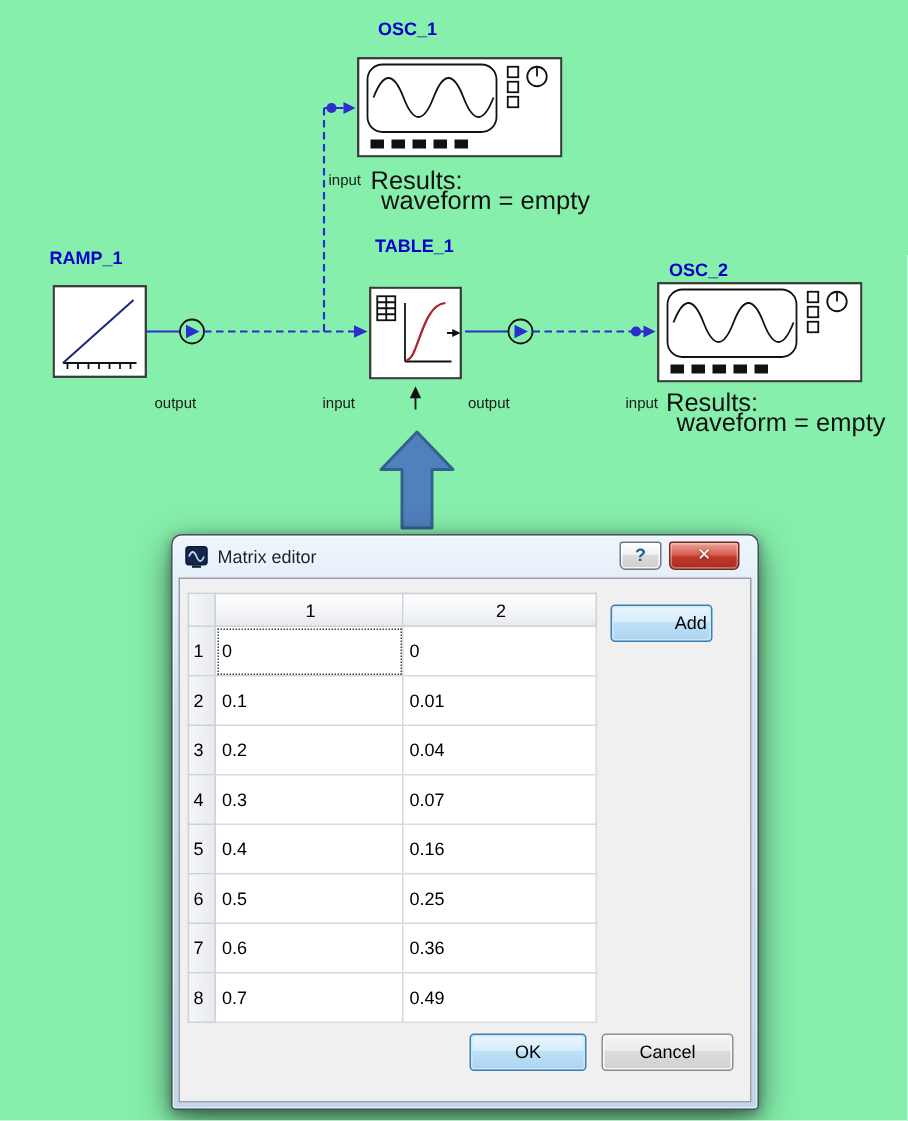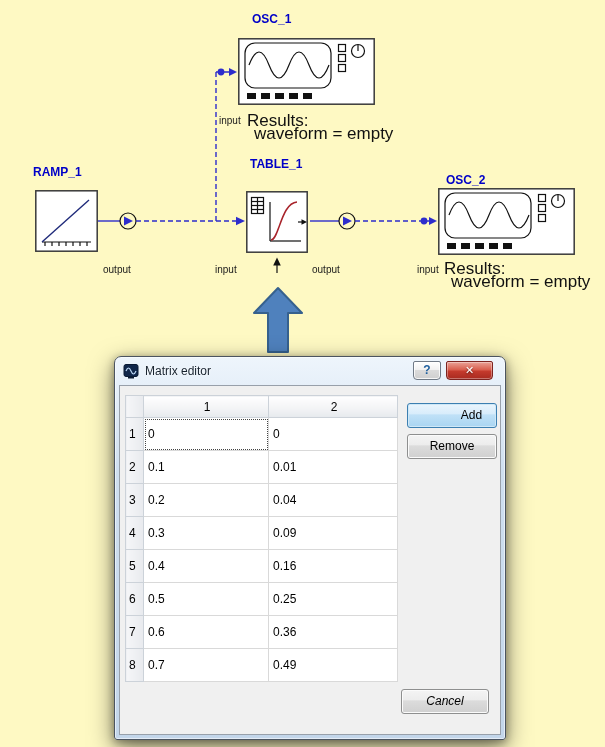--- a/index.html
+++ b/index.html
@@ -1,19 +1,19 @@
 <!DOCTYPE html>
 <html style="--wire: #2d2dcc; --component-label: #0000c8; --arrow-fill: #4f81bd; --arrow-stroke: #36618e;"><head>
 <meta charset="utf-8">
 <style>
   * { box-sizing: border-box; margin: 0; padding: 0; }
   html, body { background: #ffffff; }
   body { font-family: "Liberation Sans", "DejaVu Sans", sans-serif; }
 
-  .stage { position: relative; width: 605px; height: 747px; background: #fef9c3; overflow: hidden; }
+  .stage { position: relative; width: 605px; height: 747px; background: #86efac; overflow: hidden; }
 
   
   .comp-label { position: absolute; font-size: 12px; font-weight: bold; color: var(--component-label, #0000c8); }
   .port-label { position: absolute; font-size: 10px; color: #1a1a1a; margin-top: 38px; }
   .note-block { position: absolute; font-size: 17px; color: #111; line-height: 13px; }
   .note-block .indent { margin-left: 7px; }
 
   .abs { position: absolute; }
 
   .wire-stroke { stroke: var(--wire, #2d2dcc); stroke-width: 1.4; fill: none; }
@@ -64,24 +64,24 @@
     position: absolute; height: 25px; font-size: 12px; text-align: center; line-height: 23px;
     border: 1px solid #8e8f8f; border-radius: 3px; color: #000; cursor: default;
     background: linear-gradient(180deg, #f4f4f4, #ececec 45%, #dcdcdc 46%, #d0d0d0);
     box-shadow: inset 0 0 0 1px #fbfbfb;
   }
   .btn.focus-blue {
     border-color: #3c7fb1;
     background: linear-gradient(180deg, #eaf5fd, #d7ecfb 45%, #c0e1f7 46%, #a9d5f2);
     box-shadow: inset 0 0 0 1px #cfe8f7;
   }
-  .btn-add    { left: 292px; top: 46px;  width: 90px; padding-left: 39px; }
+  .btn-add    { left: 292px; top: 46px;  width: 68px; padding-left: 39px; }
   .btn-remove { left: 292px; top: 77px;  width: 90px; }
   .btn-ok     { left: 198px; top: 332px; width: 78px; }
-  .btn-cancel { left: 286px; top: 332px; width: 88px; font-style: italic; }
+  .btn-cancel { left: 286px; top: 332px; width: 88px; }
 </style>
 </head>
 <body>
 
 <div class="stage">
 
   <svg class="abs" style="left:0;top:0" width="605" height="345" viewBox="0 0 605 345">
     <g>
       <line class="wire-stroke" x1="98" y1="221" x2="120" y2="221"></line>
       <circle class="blk" cx="128" cy="221" r="8" fill="#fff"></circle>
@@ -227,21 +227,21 @@
             <td>0.01</td>
           </tr>
           <tr>
             <th class="rowhdr">3</th>
             <td>0.2</td>
             <td>0.04</td>
           </tr>
           <tr>
             <th class="rowhdr">4</th>
             <td>0.3</td>
-            <td>0.09</td>
+            <td>0.07</td>
           </tr>
           <tr>
             <th class="rowhdr">5</th>
             <td>0.4</td>
             <td>0.16</td>
           </tr>
           <tr>
             <th class="rowhdr">6</th>
             <td>0.5</td>
             <td>0.25</td>
@@ -253,17 +253,17 @@
           </tr>
           <tr>
             <th class="rowhdr">8</th>
             <td>0.7</td>
             <td>0.49</td>
           </tr>
         </tbody>
     </table>
 
     <div class="btn focus-blue btn-add">Add</div>
-    <div class="btn btn-remove">Remove</div>
+    <div class="btn focus-blue btn-ok">OK</div>
     <div class="btn btn-cancel">Cancel</div>
   </div>
 
 </div>
 
 </body></html>

